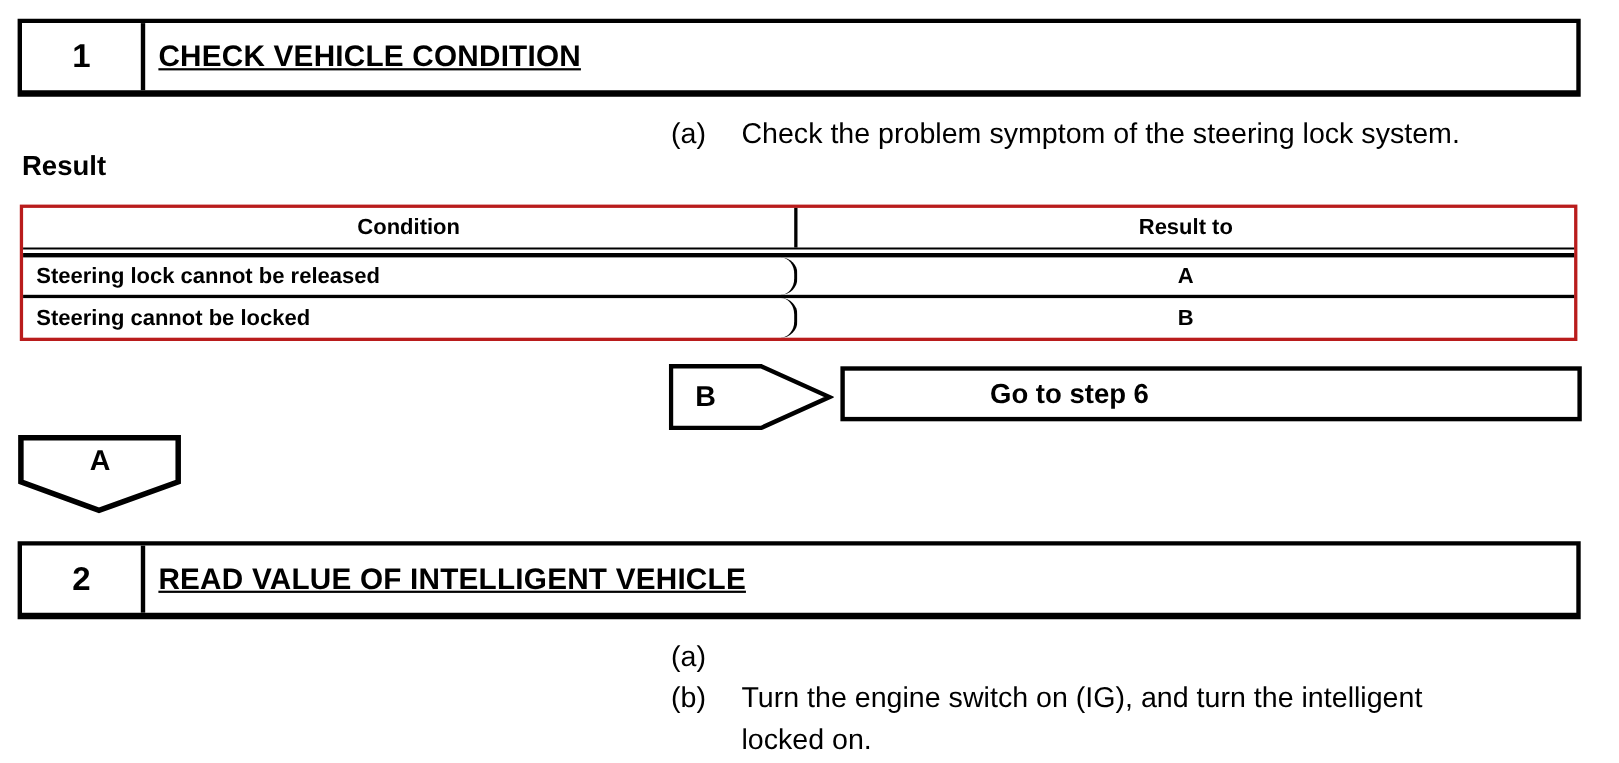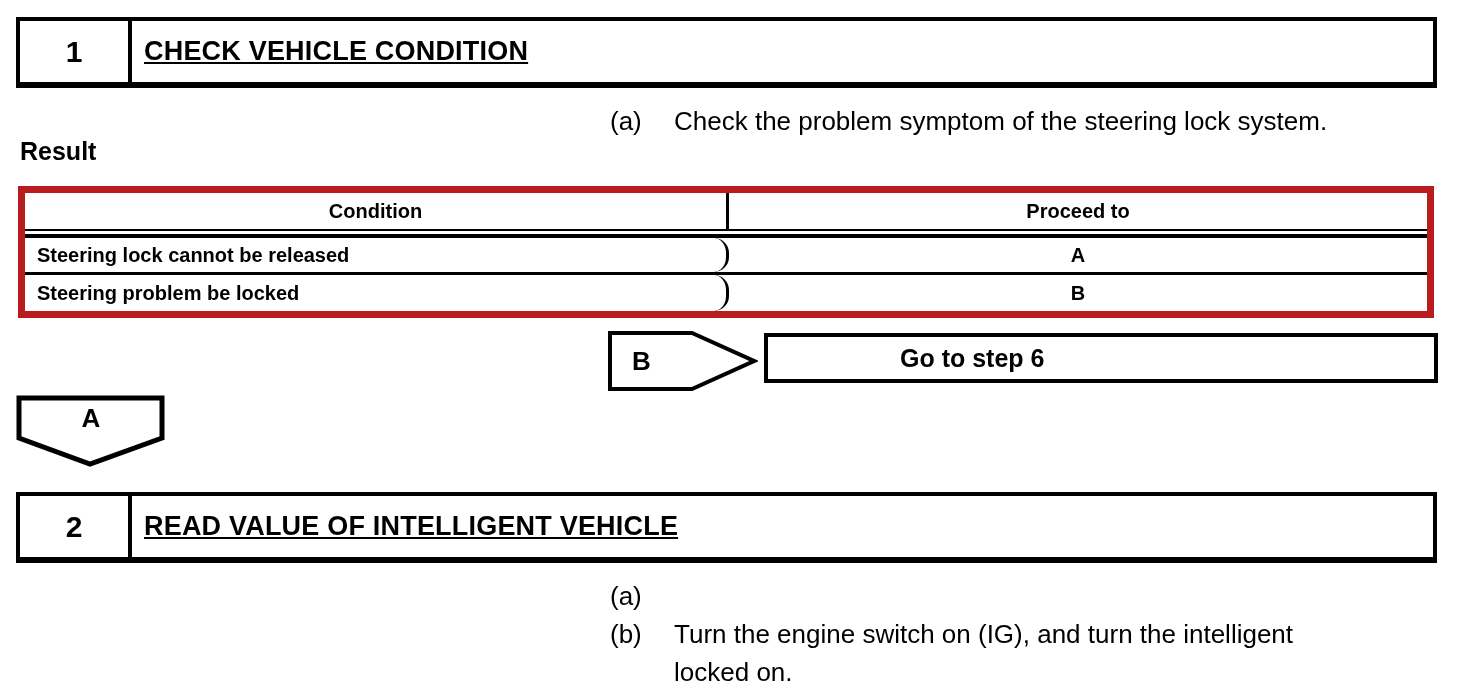--- a/index.html
+++ b/index.html
@@ -30,21 +30,21 @@
   .instr .lines{font-size:26px;line-height:38px;}
   .instr .line{white-space:nowrap;}
   
   .result-heading{
     position:absolute;left:20px;top:137px;
     font-size:25px;font-weight:bold;
   }
   
   .tbl{
     position:absolute;left:18px;top:186px;width:1416px;
-    box-sizing:border-box;border:7px solid #b91c1c;background:#fff;
+    box-sizing:border-box;border:3px solid #b91c1c;background:#fff;
   }
   .trow{display:flex;align-items:stretch;}
   .c1{width:704px;box-sizing:border-box;border-right:3px solid #000;display:flex;align-items:center;}
   .c2{flex:1;display:flex;align-items:center;justify-content:center;}
   .thead-row{height:36px;border-bottom:2px solid #000;font-weight:bold;font-size:20px;}
   .thead-row .c1{justify-content:center;}
   .dgap{height:3px;background:#fff;}
   .dline{height:4px;background:#000;}
   .drow1{height:34px;border-bottom:3px solid #000;}
   .drow2{height:36px;}
@@ -87,30 +87,30 @@
         <div class="line">Check the problem symptom of the steering lock system.</div>
       </div>
     </div>
   </div>
 
   <div class="result-heading">Result</div>
 
   <div class="tbl">
     <div class="trow thead-row">
       <div class="c1">Condition</div>
-      <div class="c2">Proceed to</div>
+      <div class="c2">Result to</div>
     </div>
     <div class="dgap"></div>
     <div class="dline"></div>
     <div class="trow drow1">
       <div class="c1">Steering lock cannot be released</div>
       <div class="c2">A</div>
     </div>
     <div class="trow drow2">
-      <div class="c1">Steering problem be locked</div>
+      <div class="c1">Steering cannot be locked</div>
       <div class="c2">B</div>
     </div>
   </div>
 
   <div class="connector-b">
     <svg width="150" height="60" viewBox="0 0 150 60">
       <polygon points="2,2 84,2 146,30 84,58 2,58" fill="#ffffff" stroke="#000000" stroke-width="4"></polygon>
     </svg>
     <span class="lbl">B</span>
   </div>

